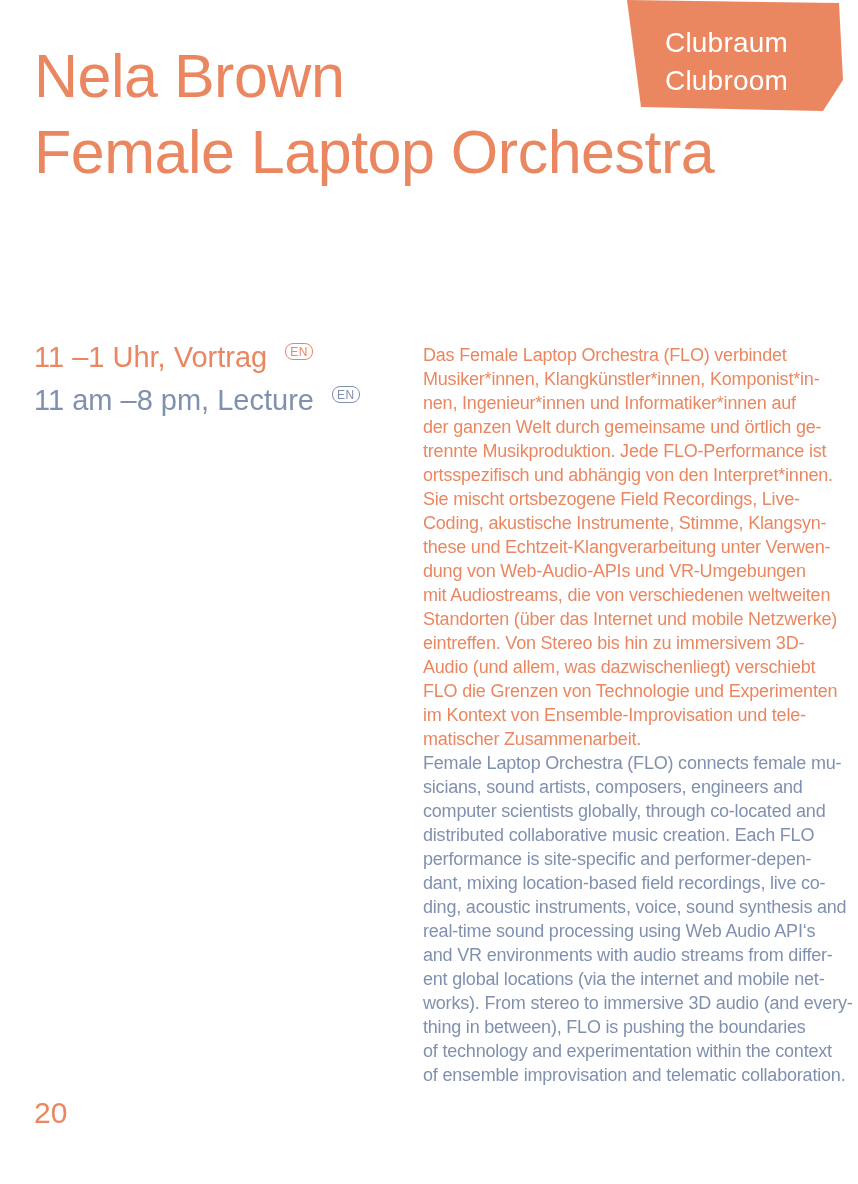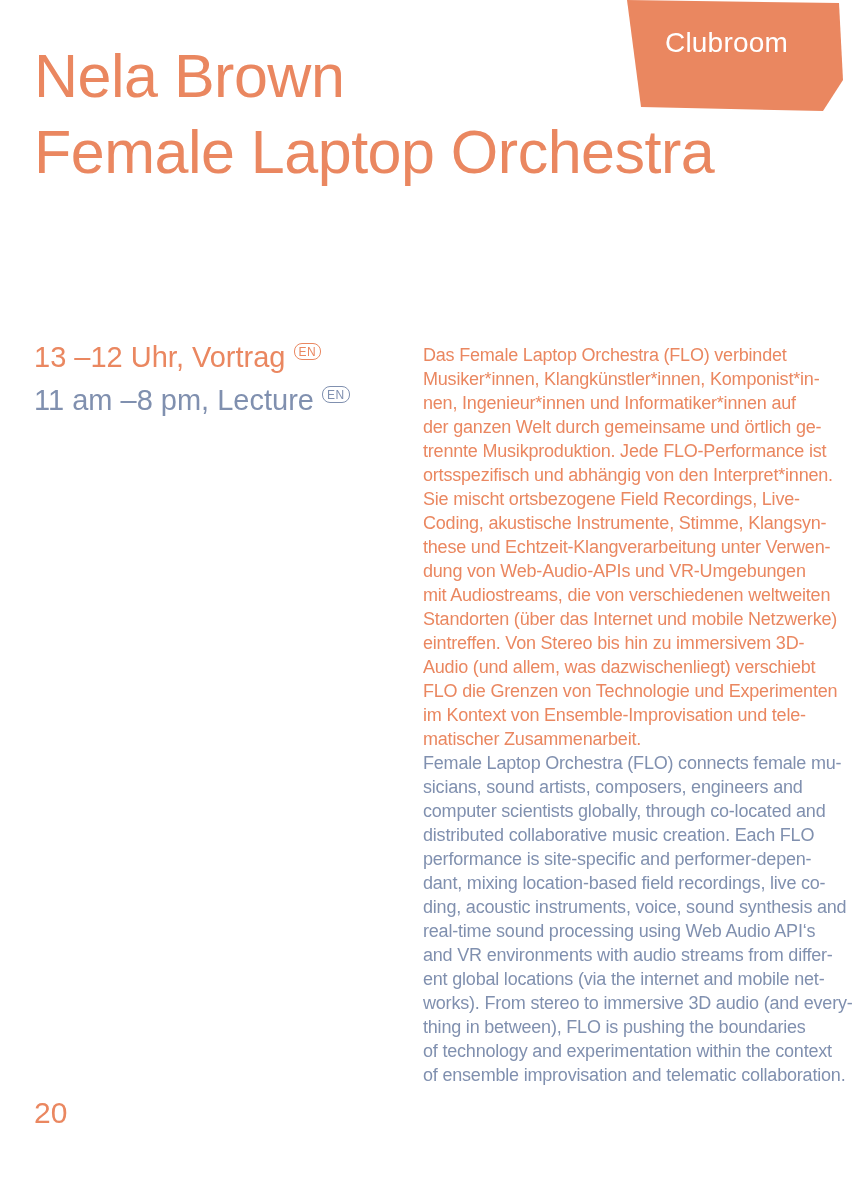--- a/index.html
+++ b/index.html
@@ -63,20 +63,21 @@
   }
   .schedule-line.de { color: var(--orange); }
   .schedule-line.en { color: var(--blue); }
   .en-tag {
     display: inline-block;
     font-size: 12px;
     line-height: 1;
     border: 1.5px solid currentColor;
     border-radius: 8px;
     padding: 2px 4px 1px 4px;
+    margin-left: 10px;
     letter-spacing: 0.5px;
     position: relative;
     top: -11px;
   }
   
   .description {
     position: absolute;
     left: 423px;
     top: 343px;
     width: 436px;
@@ -99,33 +100,34 @@
 </head>
 <body>
 
 <div class="page" style="--orange:#EA8760; --blue:#8090AF;">
 
   <div class="badge">
     <svg width="245" height="118" viewBox="0 0 245 118" aria-hidden="true">
       <polygon points="14,0 226,3 230,80 210,111 28,107" fill="#EA8760"></polygon>
     </svg>
     <div class="badge-text">
+      <div>Clubraum</div>
       <div>Clubroom</div>
     </div>
   </div>
 
   <div class="title">
     <div>Nela Brown</div>
     <div>Female Laptop Orchestra</div>
   </div>
 
 
   <div class="schedule">
     <div class="schedule-line de">
-      <span>13 –12 Uhr, Vortrag</span>
+      <span>11 –1 Uhr, Vortrag</span>
       <span class="en-tag">EN</span>
     </div>
     <div class="schedule-line en">
       <span>11 am –8 pm, Lecture</span>
       <span class="en-tag">EN</span>
     </div>
   </div>
 
   <div class="description">
     <div class="para de">Das Female Laptop Orchestra (FLO) verbindet

